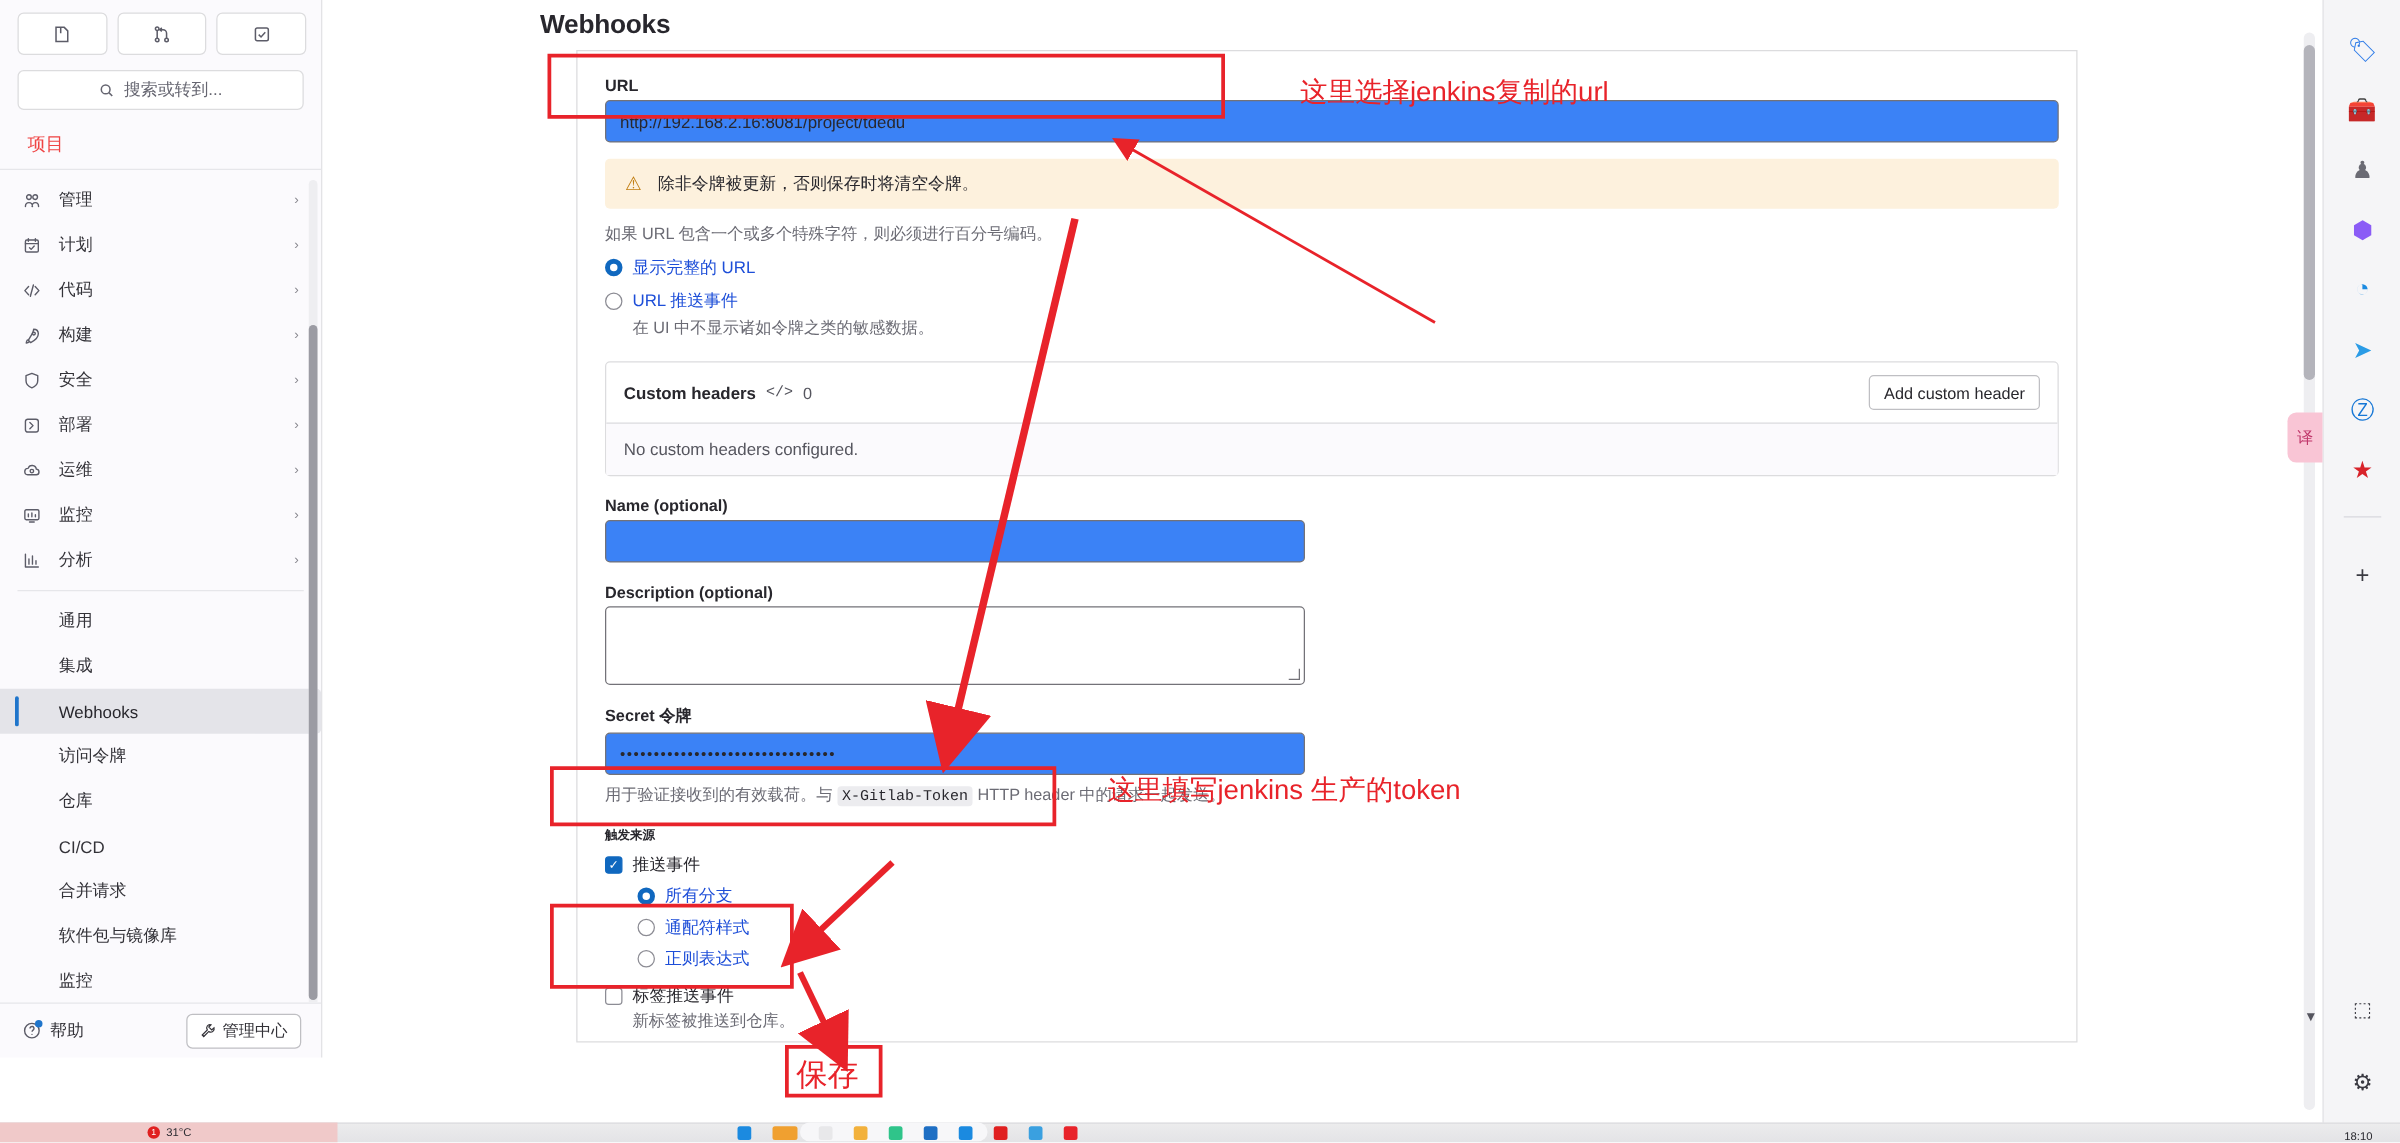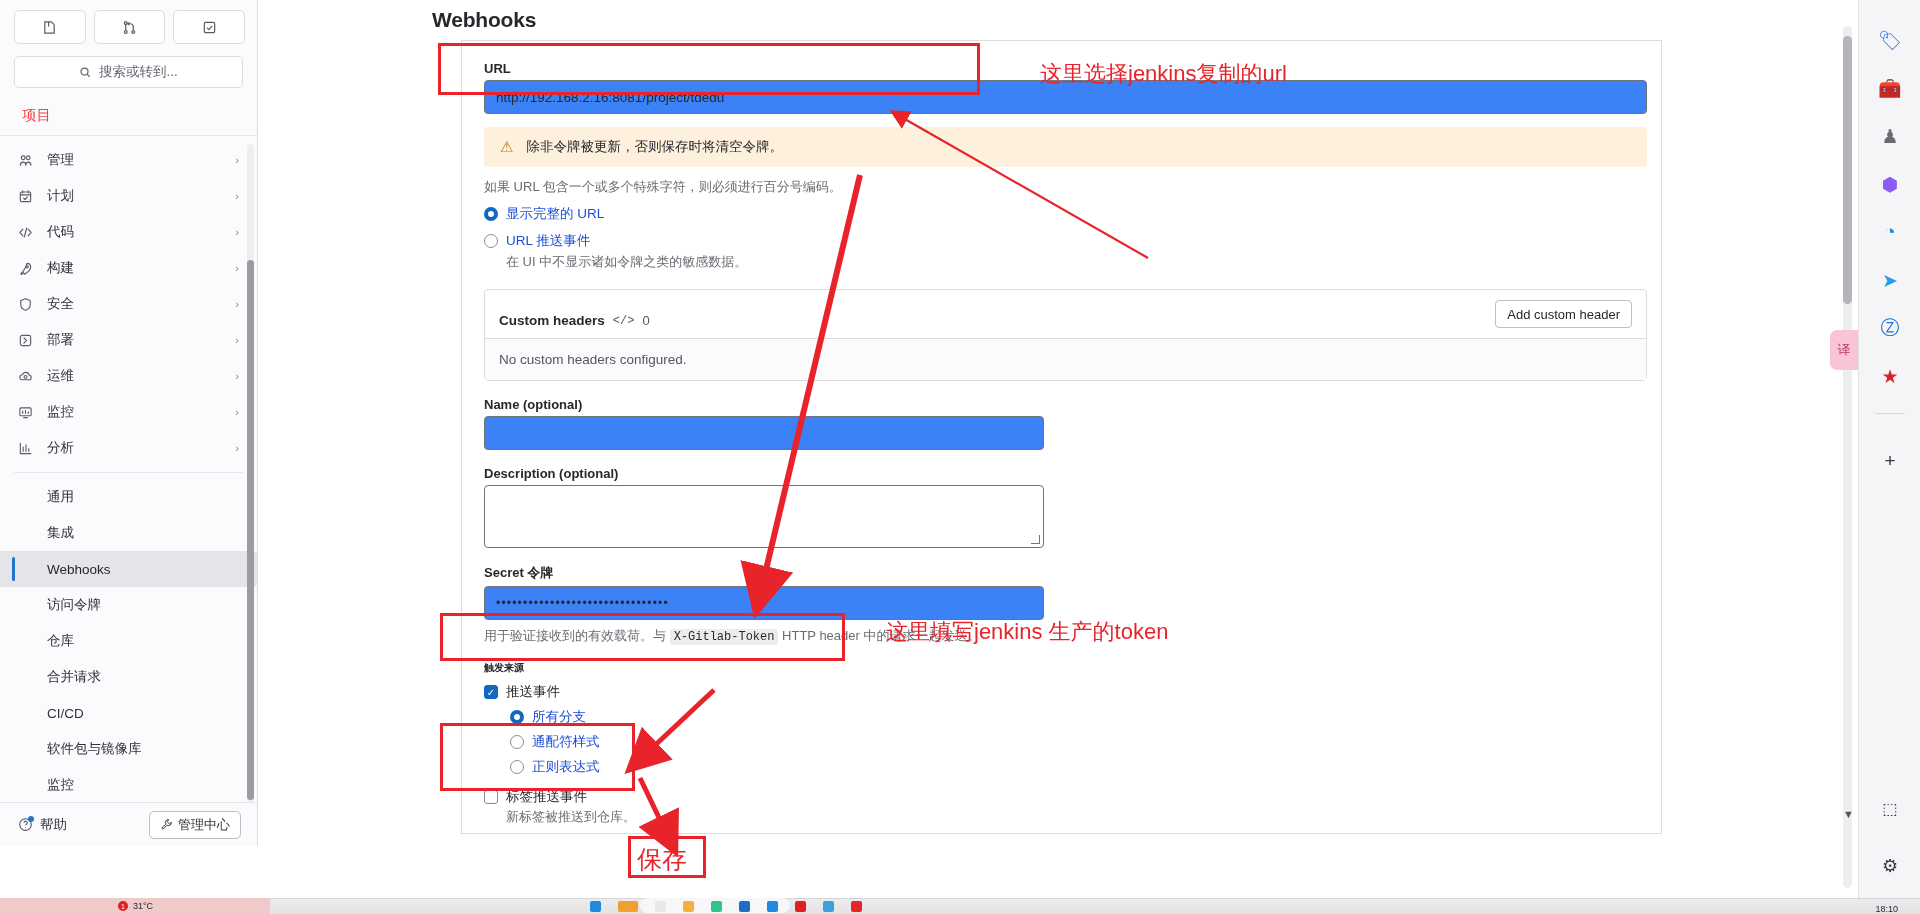--- a/index.html
+++ b/index.html
@@ -93,21 +93,21 @@
   .help-txt { font-size: 13px; color: #6b6b74; margin-top: 11px; }
   .radio-row { display: flex; align-items: flex-start; gap: 8px; margin-top: 9px; font-size: 13.5px; color: #1d4ed8; }
   .radio {
     width: 14px; height: 14px; border-radius: 50%; border: 1px solid #8c8c94;
     background: #fff; flex: none; margin-top: 2px;
   }
   .radio.on { border: 4px solid #1068bf; background: #fff; }
   .sub-help { font-size: 13px; color: #6b6b74; margin-left: 22px; margin-top: 3px; }
   .hdr-box { border: 1px solid #dcdcde; border-radius: 4px; margin-top: 18px; }
   .hdr-box-top {
-    display: flex; align-items: flex-end; padding: 10px 14px; gap: 8px;
+    display: flex; align-items: center; padding: 10px 14px; gap: 8px;
   }
   .hdr-box-title { font-size: 13.5px; font-weight: bold; color: #28272d; }
   .hdr-count { font-size: 13px; color: #55555e; }
   .code-ico { font-size: 12px; color: #55555e; font-family: "Liberation Mono", monospace; }
   .btn-outline {
     margin-left: auto; border: 1px solid #bfbfc3; border-radius: 4px; background: #fff;
     height: 28px; padding: 0 11px; font-size: 13px; color: #28272d;
     display: flex; align-items: center;
   }
   .hdr-box-body {
@@ -315,24 +315,24 @@
           <div class="sb-sub active">
             <span>Webhooks</span>
           </div>
           <div class="sb-sub">
             <span>访问令牌</span>
           </div>
           <div class="sb-sub">
             <span>仓库</span>
           </div>
           <div class="sb-sub">
+            <span>CI/CD</span>
+          </div>
+          <div class="sb-sub">
             <span>合并请求</span>
-          </div>
-          <div class="sb-sub">
-            <span>CI/CD</span>
           </div>
           <div class="sb-sub">
             <span>软件包与镜像库</span>
           </div>
           <div class="sb-sub">
             <span>监控</span>
           </div>
           <div class="sb-sub">
             <span>使用量配额</span>
           </div>

